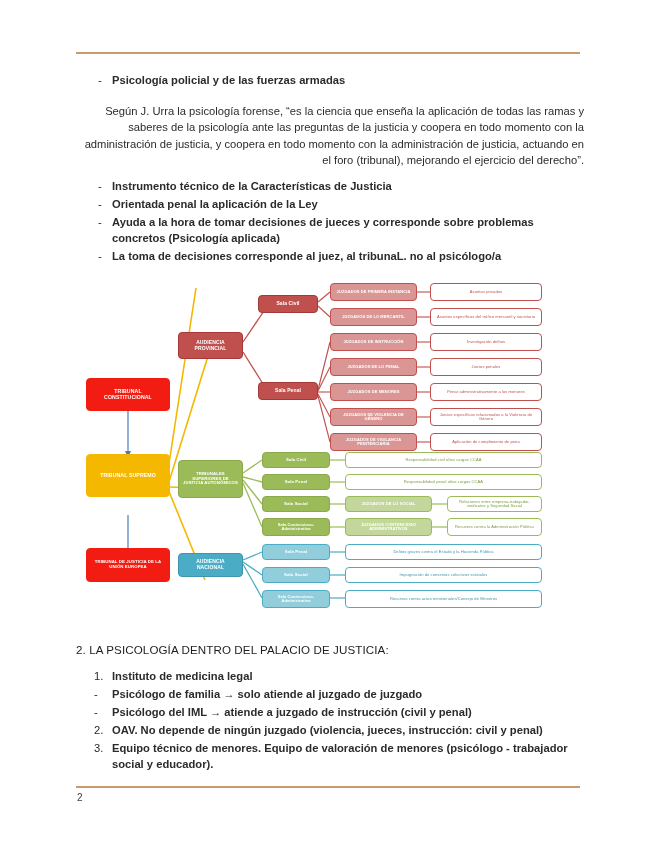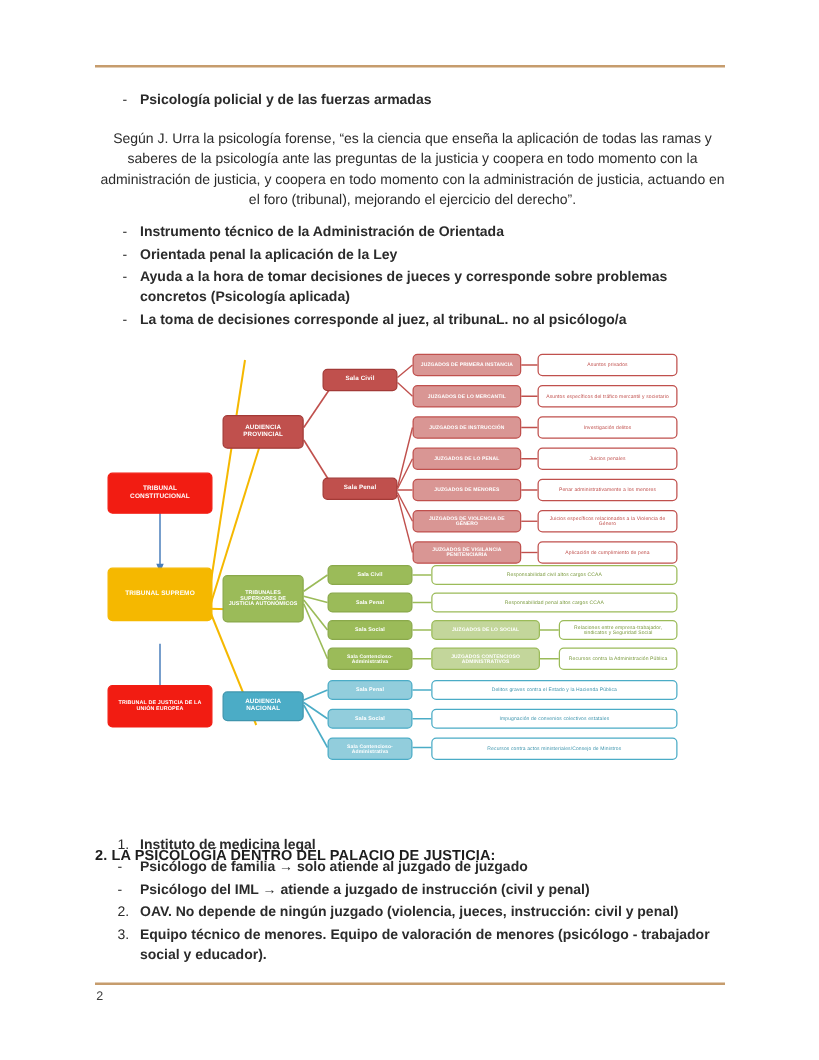--- a/index.html
+++ b/index.html
@@ -17,27 +17,27 @@
   .page-number{
     position:absolute;left:77px;top:792px;font-size:10px;color:#3c3c3c;letter-spacing:.2px;
   }
 
   
   .prose{position:absolute;left:76px;top:72px;width:508px;}
   .bullet-row{display:flex;font-size:11.2px;line-height:16px;margin:0 0 2px 0;}
   .bullet-row .dash{width:36px;flex:0 0 36px;padding-left:22px;box-sizing:border-box;}
   .bullet-row .num{width:36px;flex:0 0 36px;padding-left:18px;box-sizing:border-box;}
   .bullet-row .btxt{flex:1;font-weight:bold;}
-  p.para{font-size:11.2px;line-height:16.3px;margin:13px 0 0 0;text-align:center;}
+  p.para{font-size:11.2px;line-height:16.3px;margin:13px 0 0 0;text-align:right;}
   p.lead{margin-top:15px;}
   .list{margin-top:10px;}
 
   h2.heading{
-    position:absolute;left:76px;top:678px;margin:0;
-    font-size:11.6px;font-weight:bold;letter-spacing:.1px;color:#1d1d1d;
+    position:absolute;left:76px;top:643px;margin:0;
+    font-size:11.6px;font-weight:normal;letter-spacing:.1px;color:#1d1d1d;
   }
   .bottom-list{position:absolute;left:76px;top:668px;width:508px;}
 
   
   .diagram{position:absolute;left:0;top:270px;width:655px;height:355px;}
   .diagram svg{position:absolute;left:0;top:0;}
   .node{
     position:absolute;box-sizing:border-box;
     display:flex;align-items:center;justify-content:center;text-align:center;
     border-radius:4px;line-height:1.12;
@@ -77,21 +77,21 @@
       <span class="dash">-</span>
       <span class="btxt">Psicología policial y de las fuerzas armadas</span>
     </div>
 
     <p class="para lead">Según J. Urra la psicología forense, “es la ciencia que enseña la aplicación de todas las ramas y saberes de la psicología ante las preguntas de la justicia y coopera en todo momento con la administración de justicia, y coopera en todo momento con la administración de justicia, actuando en el foro (tribunal), mejorando el ejercicio del derecho”.</p>
 
 
     <div class="list">
       <div class="bullet-row">
         <span class="dash">-</span>
-        <span class="btxt">Instrumento técnico de la Administración de Orientada</span>
+        <span class="btxt">Instrumento técnico de la Características de Justicia</span>
       </div>
       <div class="bullet-row">
         <span class="dash">-</span>
         <span class="btxt">Orientada penal la aplicación de la Ley</span>
       </div>
       <div class="bullet-row">
         <span class="dash">-</span>
         <span class="btxt">Ayuda a la hora de tomar decisiones de jueces y corresponde sobre problemas concretos (Psicología aplicada)</span>
       </div>
       <div class="bullet-row">

